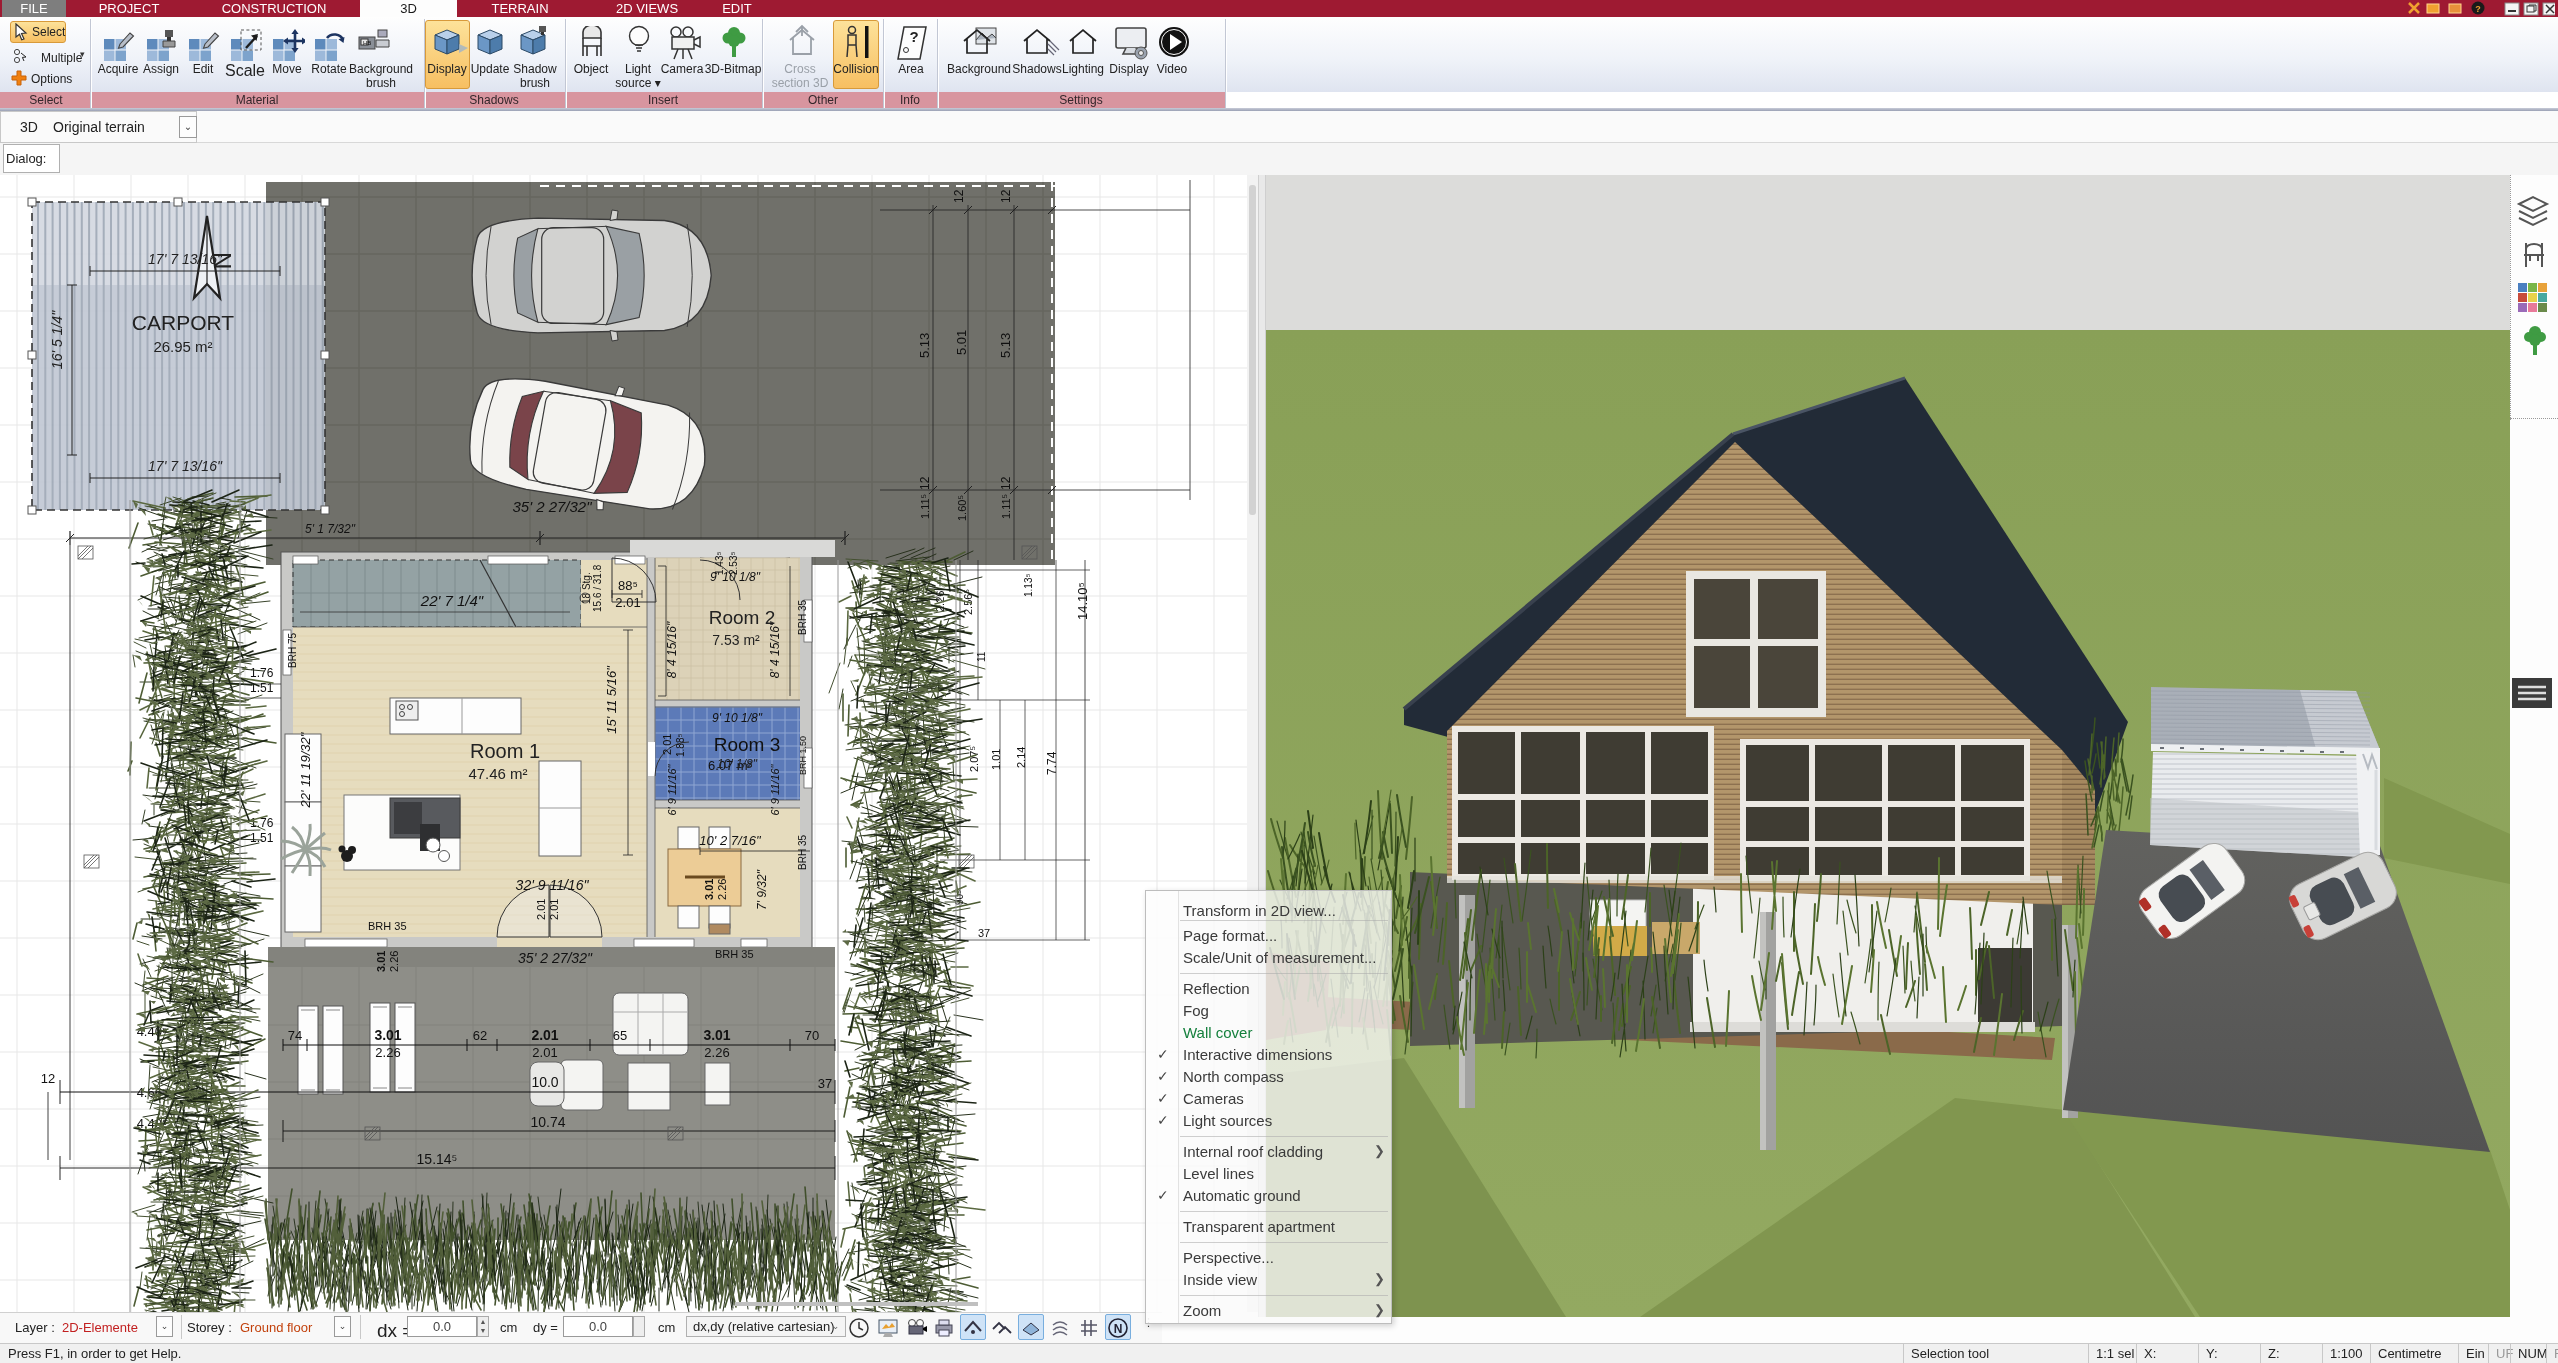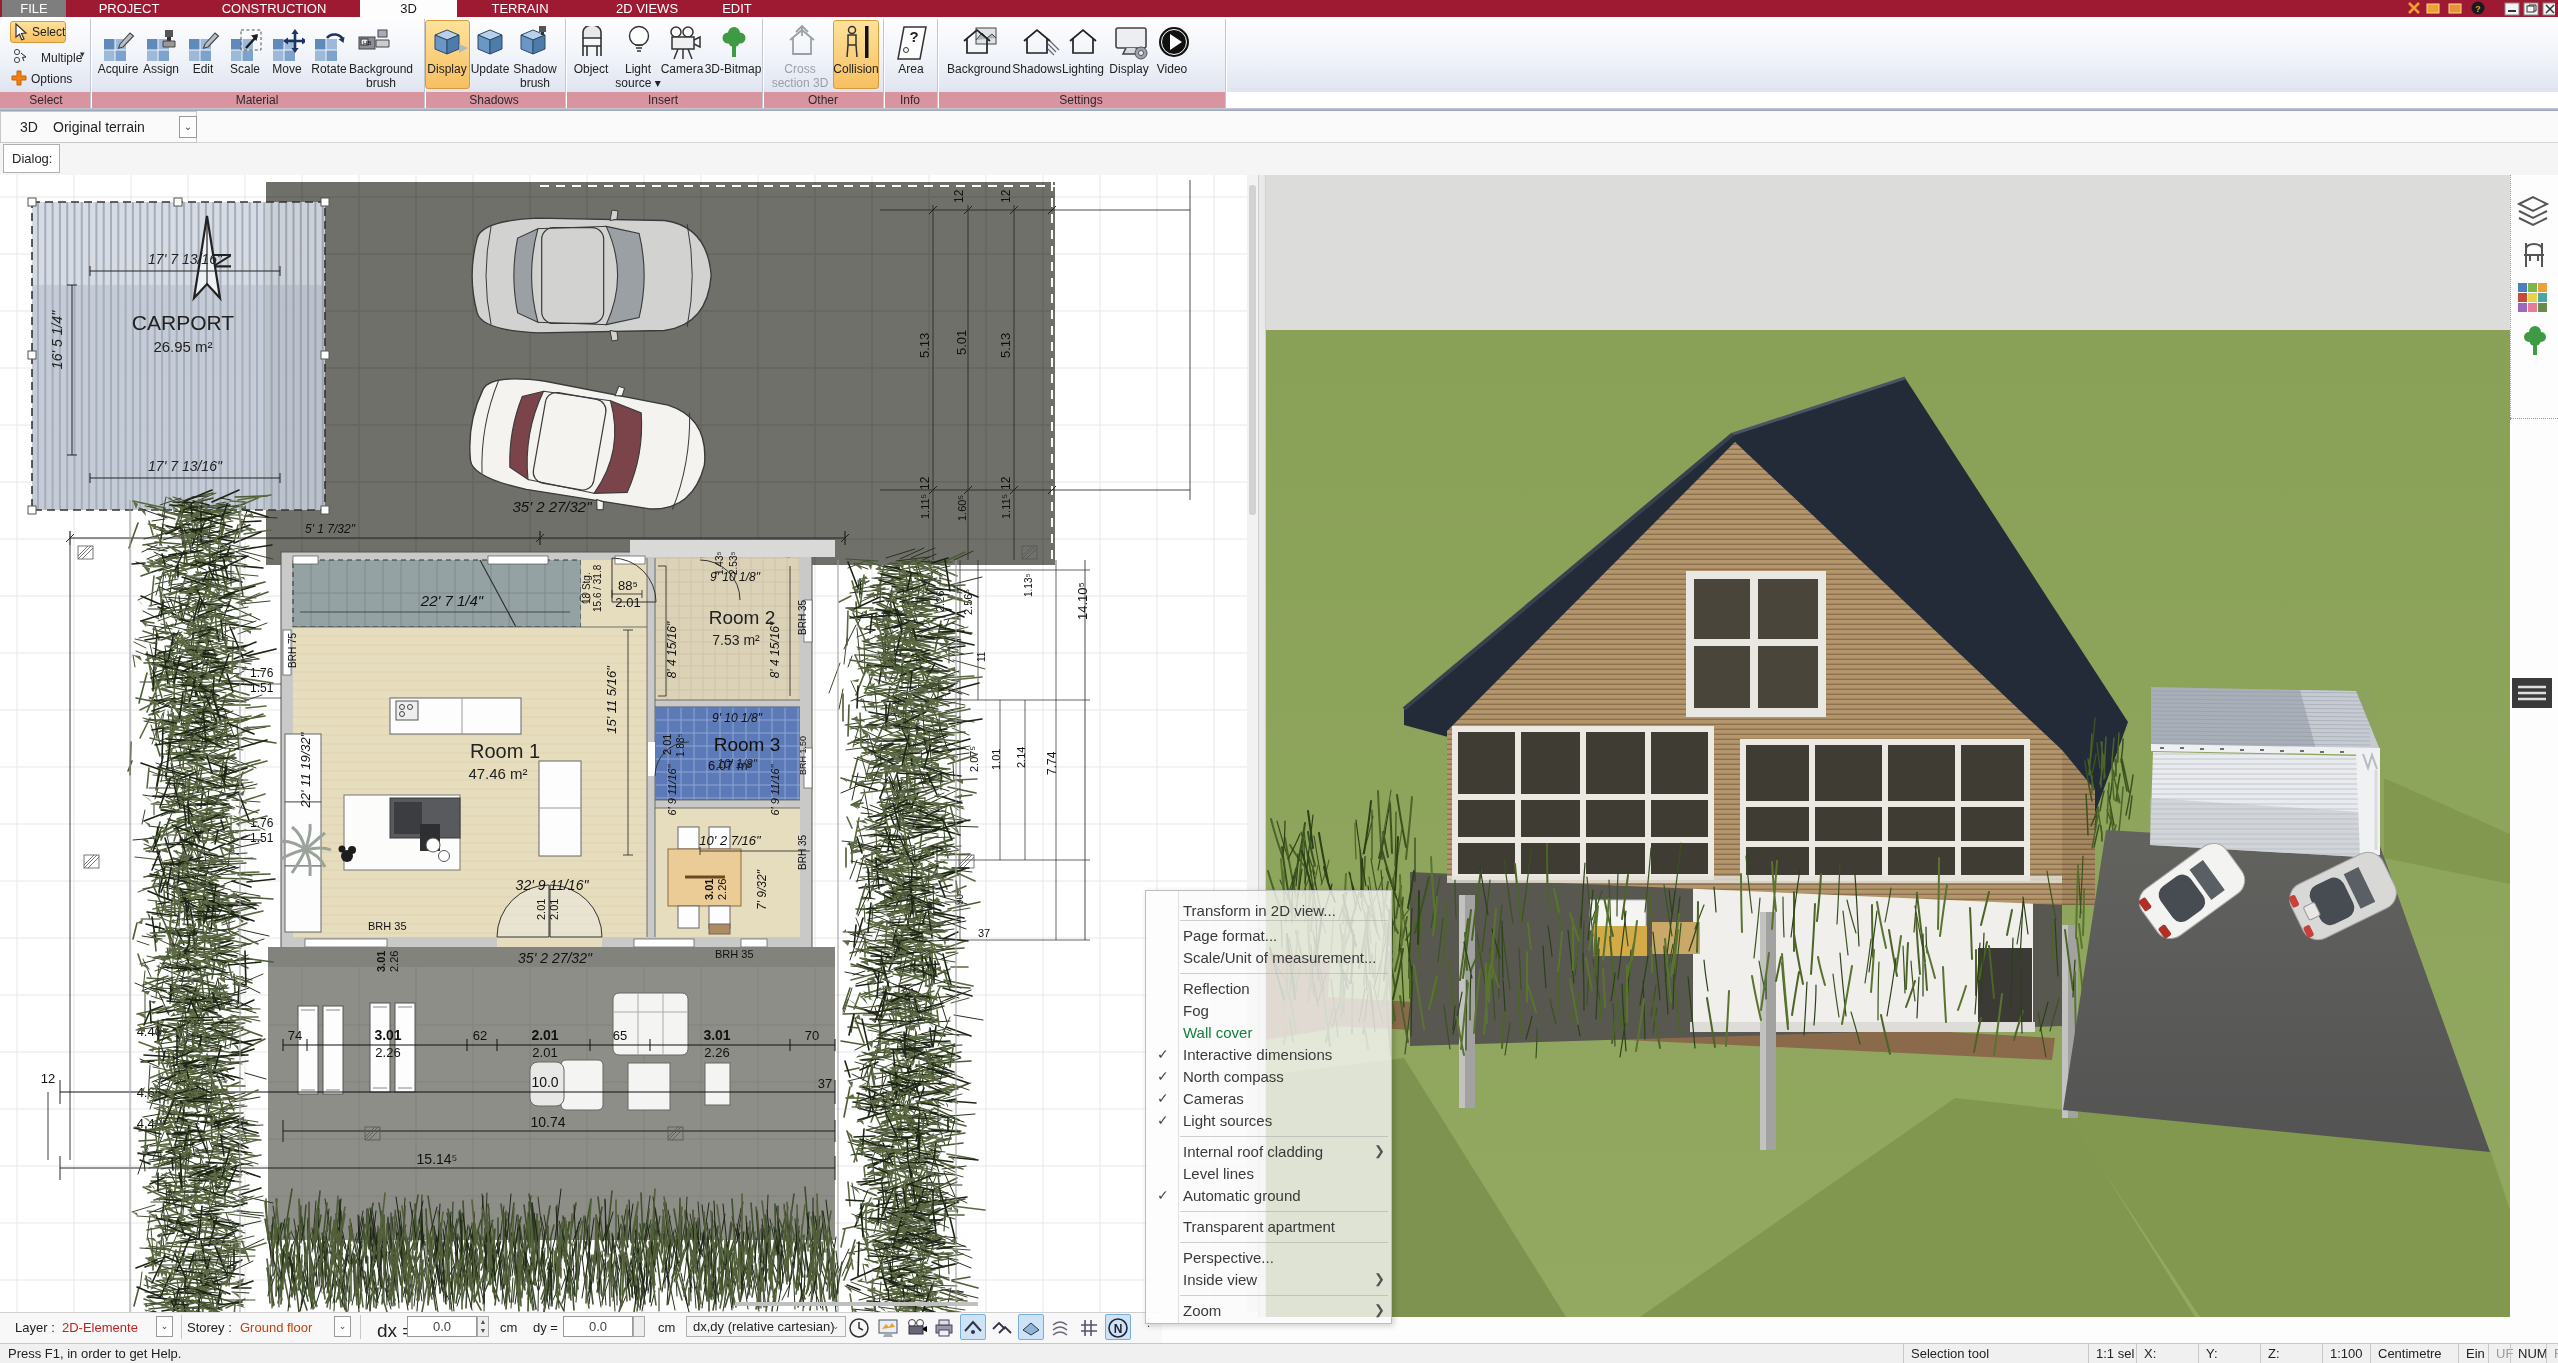--- a/index.html
+++ b/index.html
@@ -576,21 +576,21 @@
       <rect x="1" y="9" width="16" height="12" fill="#8a8f97" stroke="#444"></rect>
       <rect x="3" y="11" width="7" height="6" fill="#e8e8e8" stroke="#333"></rect>
       <text x="5" y="17" font-size="6" fill="#111">HB</text>
       <rect x="20" y="2" width="9" height="7" fill="#aab" stroke="#444"></rect>
       <path d="M18 12 h13 v7 h-13 z" fill="#c9ccd2" stroke="#444"></path>
     </g>
   </svg>
 <div class="t" style="left:118px;top:62px;transform:translateX(-50%);font-size:12px;color:#222;">Acquire</div>
 <div class="t" style="left:161px;top:62px;transform:translateX(-50%);font-size:12px;color:#222;">Assign</div>
 <div class="t" style="left:203px;top:62px;transform:translateX(-50%);font-size:12px;color:#222;">Edit</div>
-<div class="t" style="left:245px;top:62px;transform:translateX(-50%);font-size:12px;color:#222;">Scale</div>
+<div class="t" style="left:245px;top:62px;transform:translateX(-50%);font-size:16px;color:#222;">Scale</div>
 <div class="t" style="left:287px;top:62px;transform:translateX(-50%);font-size:12px;color:#222;">Move</div>
 <div class="t" style="left:329px;top:62px;transform:translateX(-50%);font-size:12px;color:#222;">Rotate</div>
 <div class="t" style="left:381px;top:62px;transform:translateX(-50%);font-size:12px;color:#222;">Background</div>
 <div class="t" style="left:381px;top:76px;transform:translateX(-50%);font-size:12px;color:#222;">brush</div>
 <div class="abs" style="left:425px;top:20px;width:45px;height:69px;background:linear-gradient(#fde29a,#f7bf62);border:1px solid #d89a3a;border-radius:3px;"></div>
 <svg class="abs" style="left:431px;top:26px;" width="38" height="34" viewBox="0 0 38 34">
     <g>
       <path d="M16 4 L28 9 L16 14 L4 9 Z" fill="#b9d0ea" stroke="#2c4a66"></path>
       <path d="M4 9 L16 14 V28 L4 23 Z" fill="#6b97c6" stroke="#2c4a66"></path>
       <path d="M28 9 L16 14 V28 L28 23 Z" fill="#4d7cab" stroke="#2c4a66"></path>
@@ -705,21 +705,21 @@
 <div class="t" style="left:1083px;top:62px;transform:translateX(-50%);font-size:12px;color:#222;">Lighting</div>
 <div class="t" style="left:1129px;top:62px;transform:translateX(-50%);font-size:12px;color:#222;">Display</div>
 <div class="t" style="left:1172px;top:62px;transform:translateX(-50%);font-size:12px;color:#222;">Video</div>
 <div class="abs" style="left:0;top:111px;width:2558px;height:32px;background:#fafafa;border-bottom:1px solid #d8d8d8;"></div>
 <div class="abs" style="left:0;top:111px;width:197px;height:32px;background:#fafafa;border:1px solid #c8c8c8;"></div>
 <div class="t" style="left:20px;top:119px;font-size:14px;color:#222;">3D</div>
 <div class="t" style="left:53px;top:119px;font-size:14px;color:#222;">Original terrain</div>
 <div class="abs" style="left:179px;top:116px;width:18px;height:22px;background:#fdfdfd;border:1px solid #9a9a9a;color:#444;font-size:10px;text-align:center;line-height:20px;">⌄</div>
 <div class="abs" style="left:0;top:143px;width:2558px;height:32px;background:#f5f5f5;"></div>
 <div class="abs" style="left:3px;top:144px;width:57px;height:29px;background:#fff;border:1px solid #b0b0b0;"></div>
-<div class="t" style="left:12px;top:151px;font-size:13px;color:#222;">Dialog:</div>
+<div class="t" style="left:6px;top:151px;font-size:13px;color:#222;">Dialog:</div>
 <div class="abs" style="left:0;top:1312px;width:1162px;height:31px;background:#f8f8f8;border-top:1px solid #d0d0d0;"></div>
 <div class="abs" style="left:1162px;top:1317px;width:1396px;height:26px;background:#fdfdfd;"></div>
 <div class="t" style="left:15px;top:1320px;font-size:13px;color:#222;">Layer :</div>
 <div class="t" style="left:62px;top:1320px;font-size:13px;color:#c22020;">2D-Elemente</div>
 <div class="abs" style="left:156px;top:1316px;width:17px;height:21px;background:#fdfdfd;border:1px solid #9a9a9a;color:#444;font-size:9px;text-align:center;line-height:19px;">⌄</div>
 <div class="abs" style="left:181px;top:1315px;width:1px;height:24px;background:#c8c8c8;"></div>
 <div class="t" style="left:187px;top:1320px;font-size:13px;color:#222;">Storey :</div>
 <div class="t" style="left:240px;top:1320px;font-size:13px;color:#c2410c;">Ground floor</div>
 <div class="abs" style="left:334px;top:1316px;width:17px;height:21px;background:#fdfdfd;border:1px solid #9a9a9a;color:#444;font-size:9px;text-align:center;line-height:19px;">⌄</div>
 <div class="abs" style="left:360px;top:1315px;width:1px;height:24px;background:#c8c8c8;"></div>

